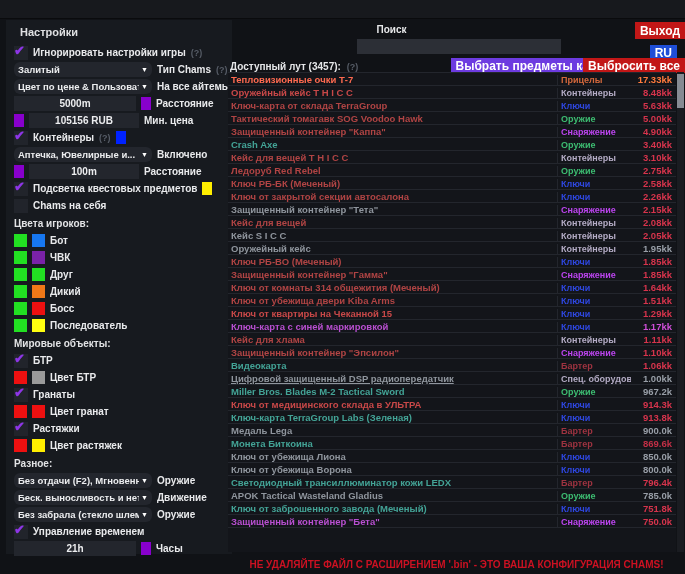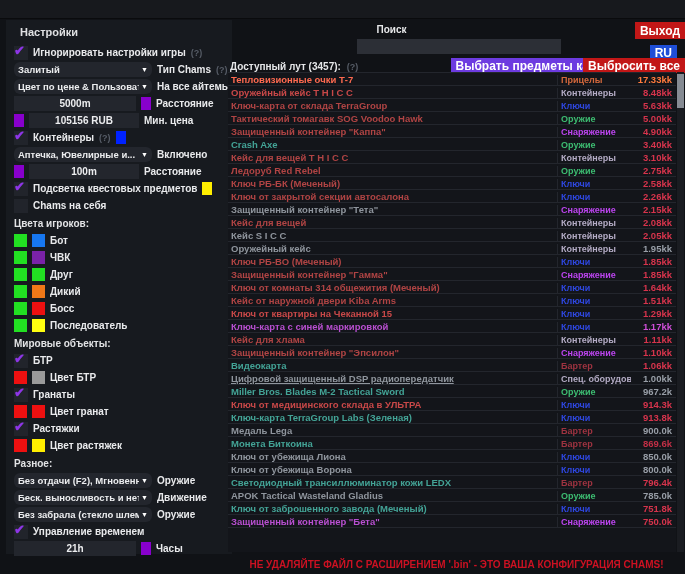--- a/index.html
+++ b/index.html
@@ -319,21 +319,21 @@
           <span class="c-name" style="color: rgb(176, 68, 68);">Защищенный контейнер "Гамма"</span>
           <span class="c-cat" style="color: rgb(187, 68, 238);">Снаряжение</span>
           <span class="c-price" style="color: rgb(214, 52, 76);">1.85kk</span>
         </div>
         <div class="trow">
           <span class="c-name" style="color: rgb(176, 68, 68);">Ключ от комнаты 314 общежития (Меченый)</span>
           <span class="c-cat" style="color: rgb(46, 71, 224);">Ключи</span>
           <span class="c-price" style="color: rgb(214, 52, 76);">1.64kk</span>
         </div>
         <div class="trow">
-          <span class="c-name" style="color: rgb(176, 68, 68);">Кейс от наружной двери Kiba Arms</span>
+          <span class="c-name" style="color: rgb(176, 68, 68);">Ключ от убежища двери Kiba Arms</span>
           <span class="c-cat" style="color: rgb(46, 71, 224);">Ключи</span>
           <span class="c-price" style="color: rgb(214, 52, 76);">1.51kk</span>
         </div>
         <div class="trow">
           <span class="c-name" style="color: rgb(200, 72, 72);">Ключ от квартиры на Чеканной 15</span>
           <span class="c-cat" style="color: rgb(46, 71, 224);">Ключи</span>
           <span class="c-price" style="color: rgb(214, 52, 76);">1.29kk</span>
         </div>
         <div class="trow">
           <span class="c-name" style="color: rgb(184, 79, 208);">Ключ-карта с синей маркировкой</span>

